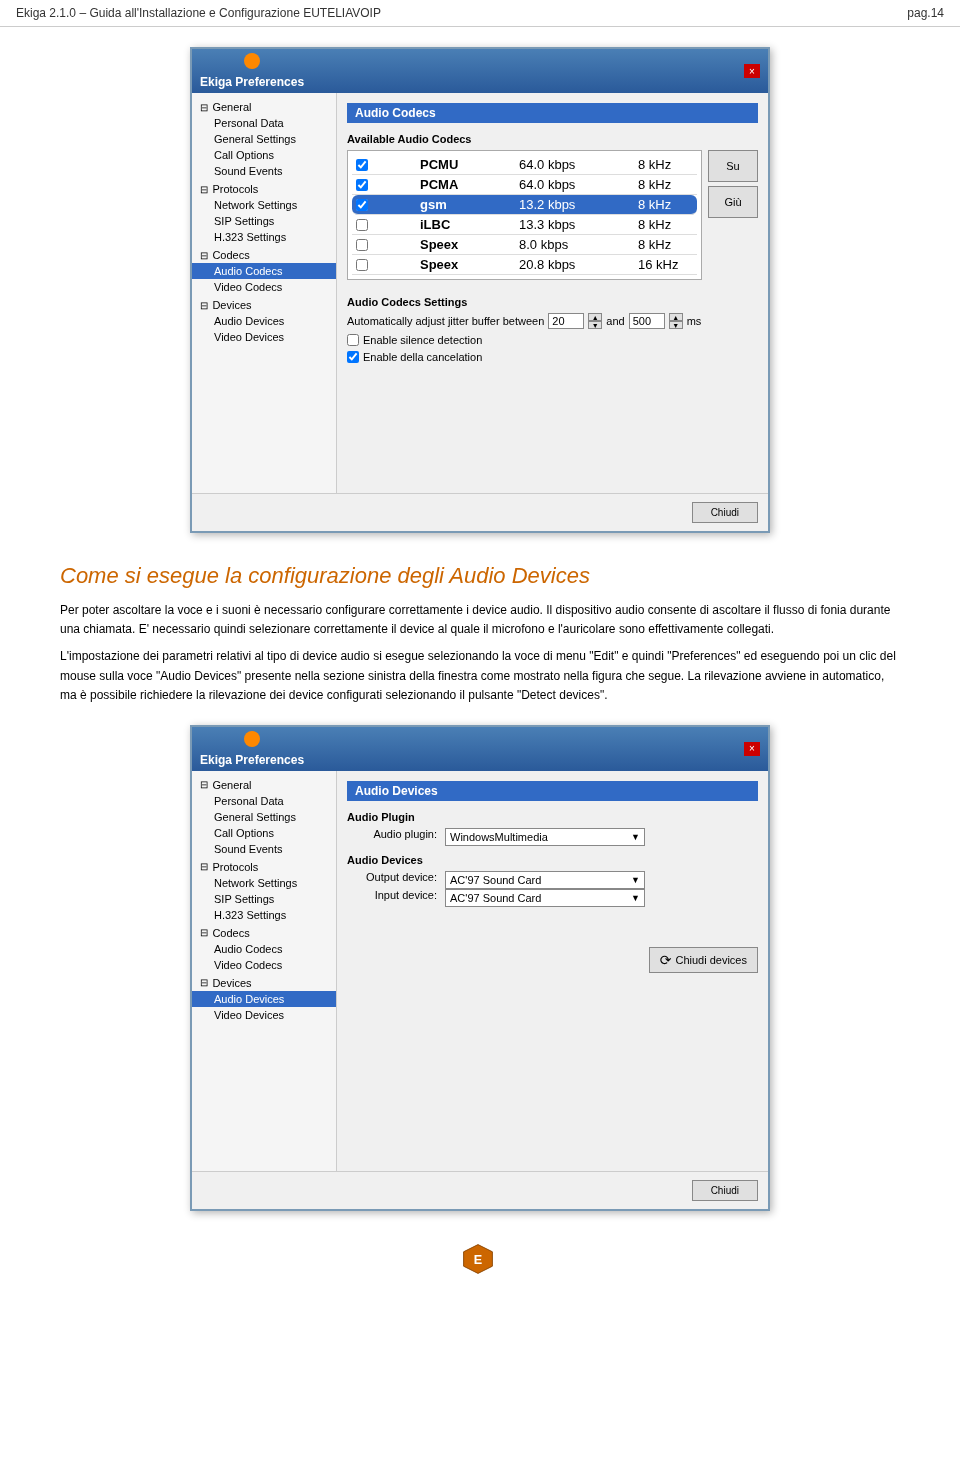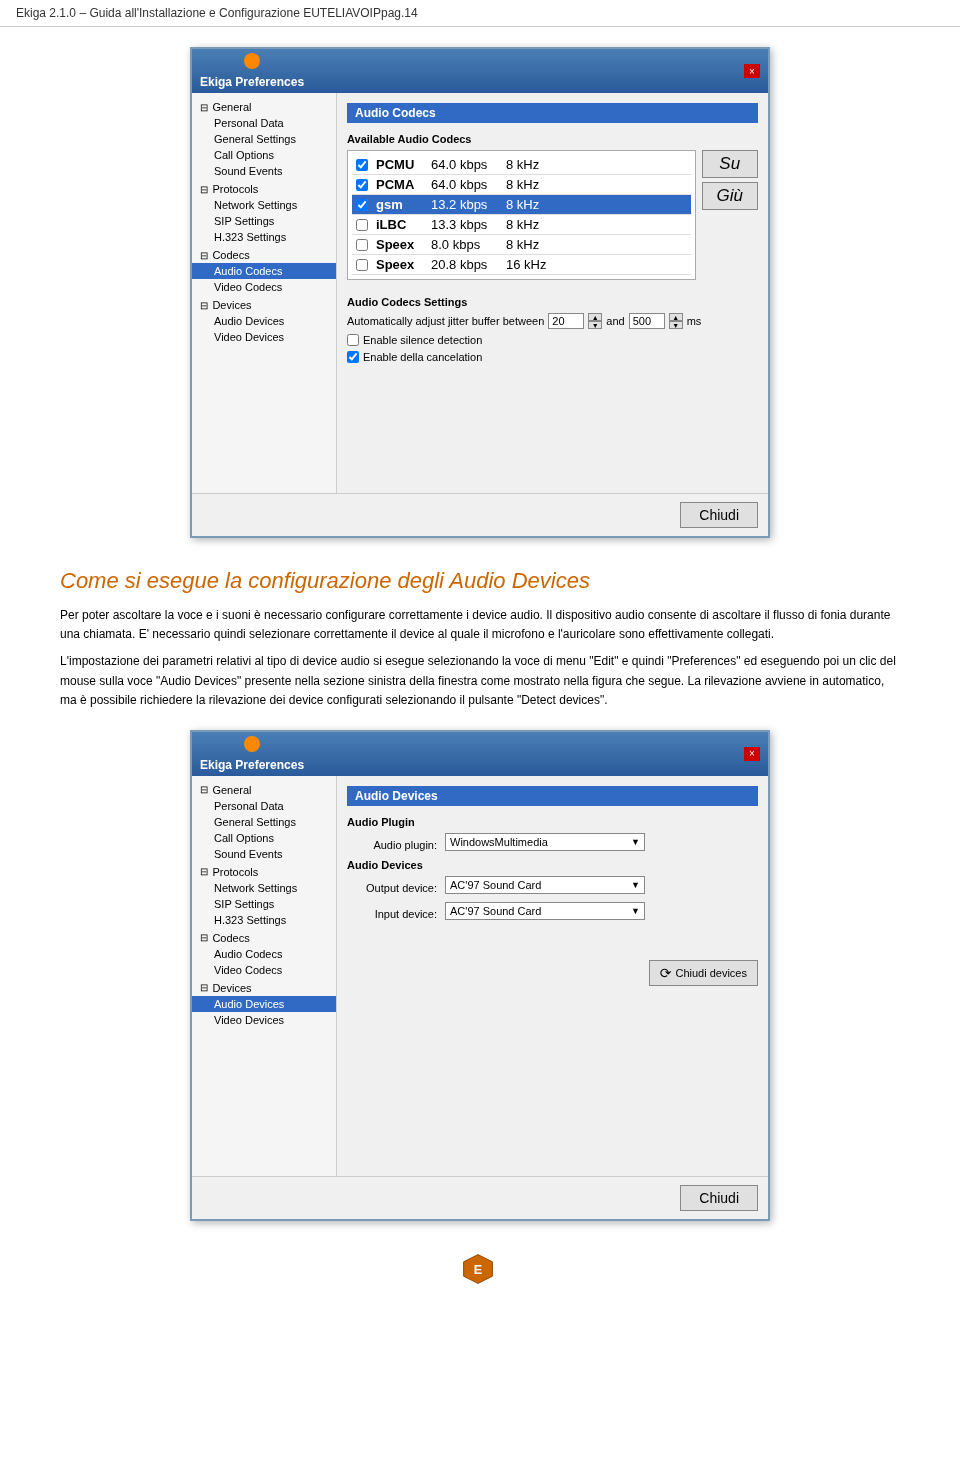--- a/index.html
+++ b/index.html
@@ -8,21 +8,21 @@
       font-family: Arial, sans-serif;
       font-size: 13px;
       color: #000;
       width: 960px;
       min-height: 1463px;
     }
 
     
     .page-header {
       display: flex;
-      justify-content: flex-start;
+      justify-content: space-between;
       align-items: center;
       padding: 6px 16px;
       border-bottom: 1px solid #ccc;
       font-size: 12px;
       color: #333;
     }
 
     
     .content {
       padding: 20px 60px;
@@ -119,24 +119,26 @@
     .subsection-title {
       font-weight: bold;
       font-size: 11px;
       margin: 8px 0 5px 0;
     }
     .codec-row {
       display: flex;
       align-items: center;
       padding: 2px 4px;
       border-bottom: 1px solid #ddd;
+      justify-content: space-between;
     }
     .codec-row.selected-row {
       background: #316ac5;
       color: white;
+      border-radius: 6px;
     }
     .codec-check {
       width: 16px;
       height: 14px;
       margin-right: 4px;
       display: flex;
       align-items: center;
     }
     .codec-check input[type="checkbox"] {
       width: 12px;
@@ -162,25 +164,24 @@
 
     .btn-side {
       display: flex;
       flex-direction: column;
       gap: 4px;
       margin-left: 6px;
     }
     .btn-small {
       background: #e0e0e0;
       border: 1px solid #888;
-      padding: 3px 14px;
-      font-size: 17px;
+      padding: 9px 14px;
+      font-size: 11px;
       cursor: pointer;
       min-width: 50px;
-      font-style: italic;
     }
 
     .codec-with-btn {
       display: flex;
       align-items: flex-start;
     }
     .codec-list {
       flex: 1;
     }
 
@@ -222,21 +223,21 @@
       background: #f0f0f0;
       border-top: 1px solid #ccc;
       padding: 8px 10px;
       display: flex;
       justify-content: flex-end;
     }
     .btn-footer {
       background: #e0e0e0;
       border: 1px solid #888;
       padding: 4px 18px;
-      font-size: 14px;
+      font-size: 10px;
       cursor: pointer;
     }
 
     
     .section-heading {
       font-size: 22px;
       font-weight: normal;
       font-style: italic;
       color: #cc6600;
       margin: 20px 0 12px 0;
@@ -256,23 +257,22 @@
       display: flex;
       align-items: center;
       justify-content: space-between;
       width: 200px;
     }
     .select-arrow {
       font-size: 9px;
     }
     .form-row {
       display: flex;
-      align-items: flex-end;
-      font-size: 11px;
-      margin-bottom: 8px;
+      align-items: flex-start;
+      font-size: 11px;
       gap: 8px;
     }
     .form-label {
       width: 90px;
       text-align: right;
     }
 
     .btn-detect {
       background: #e0e0e0;
       border: 1px solid #888;

